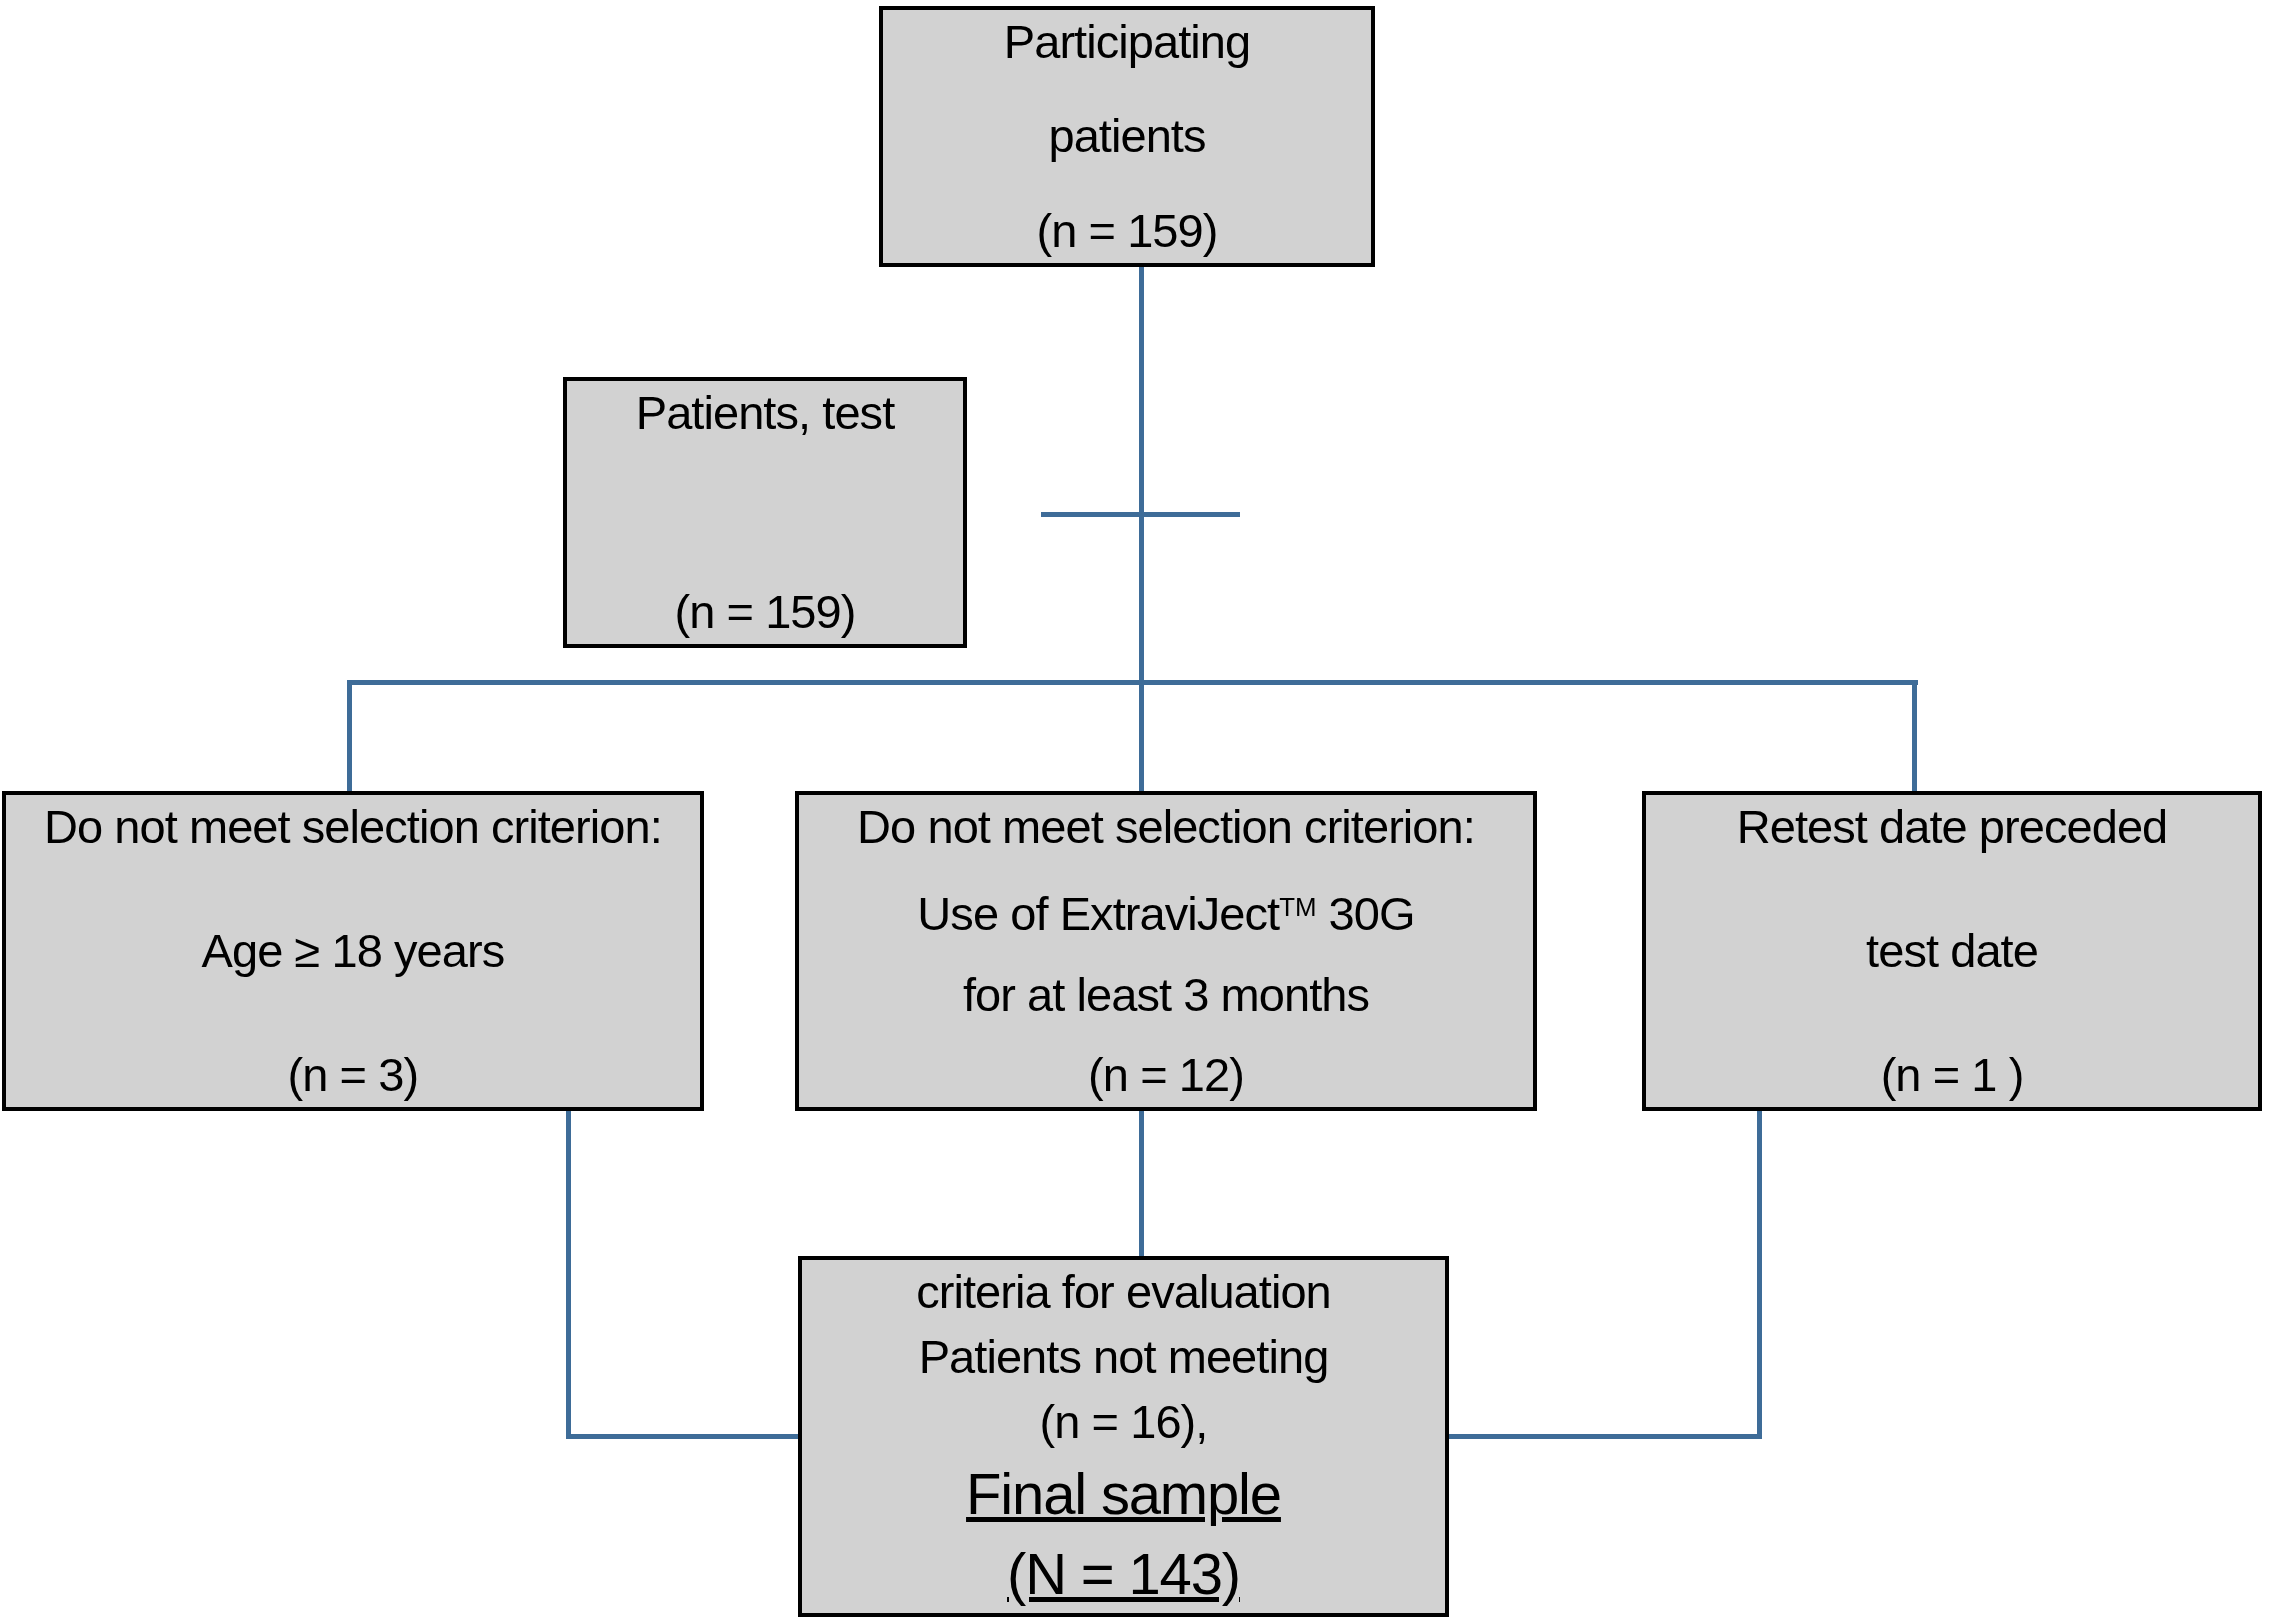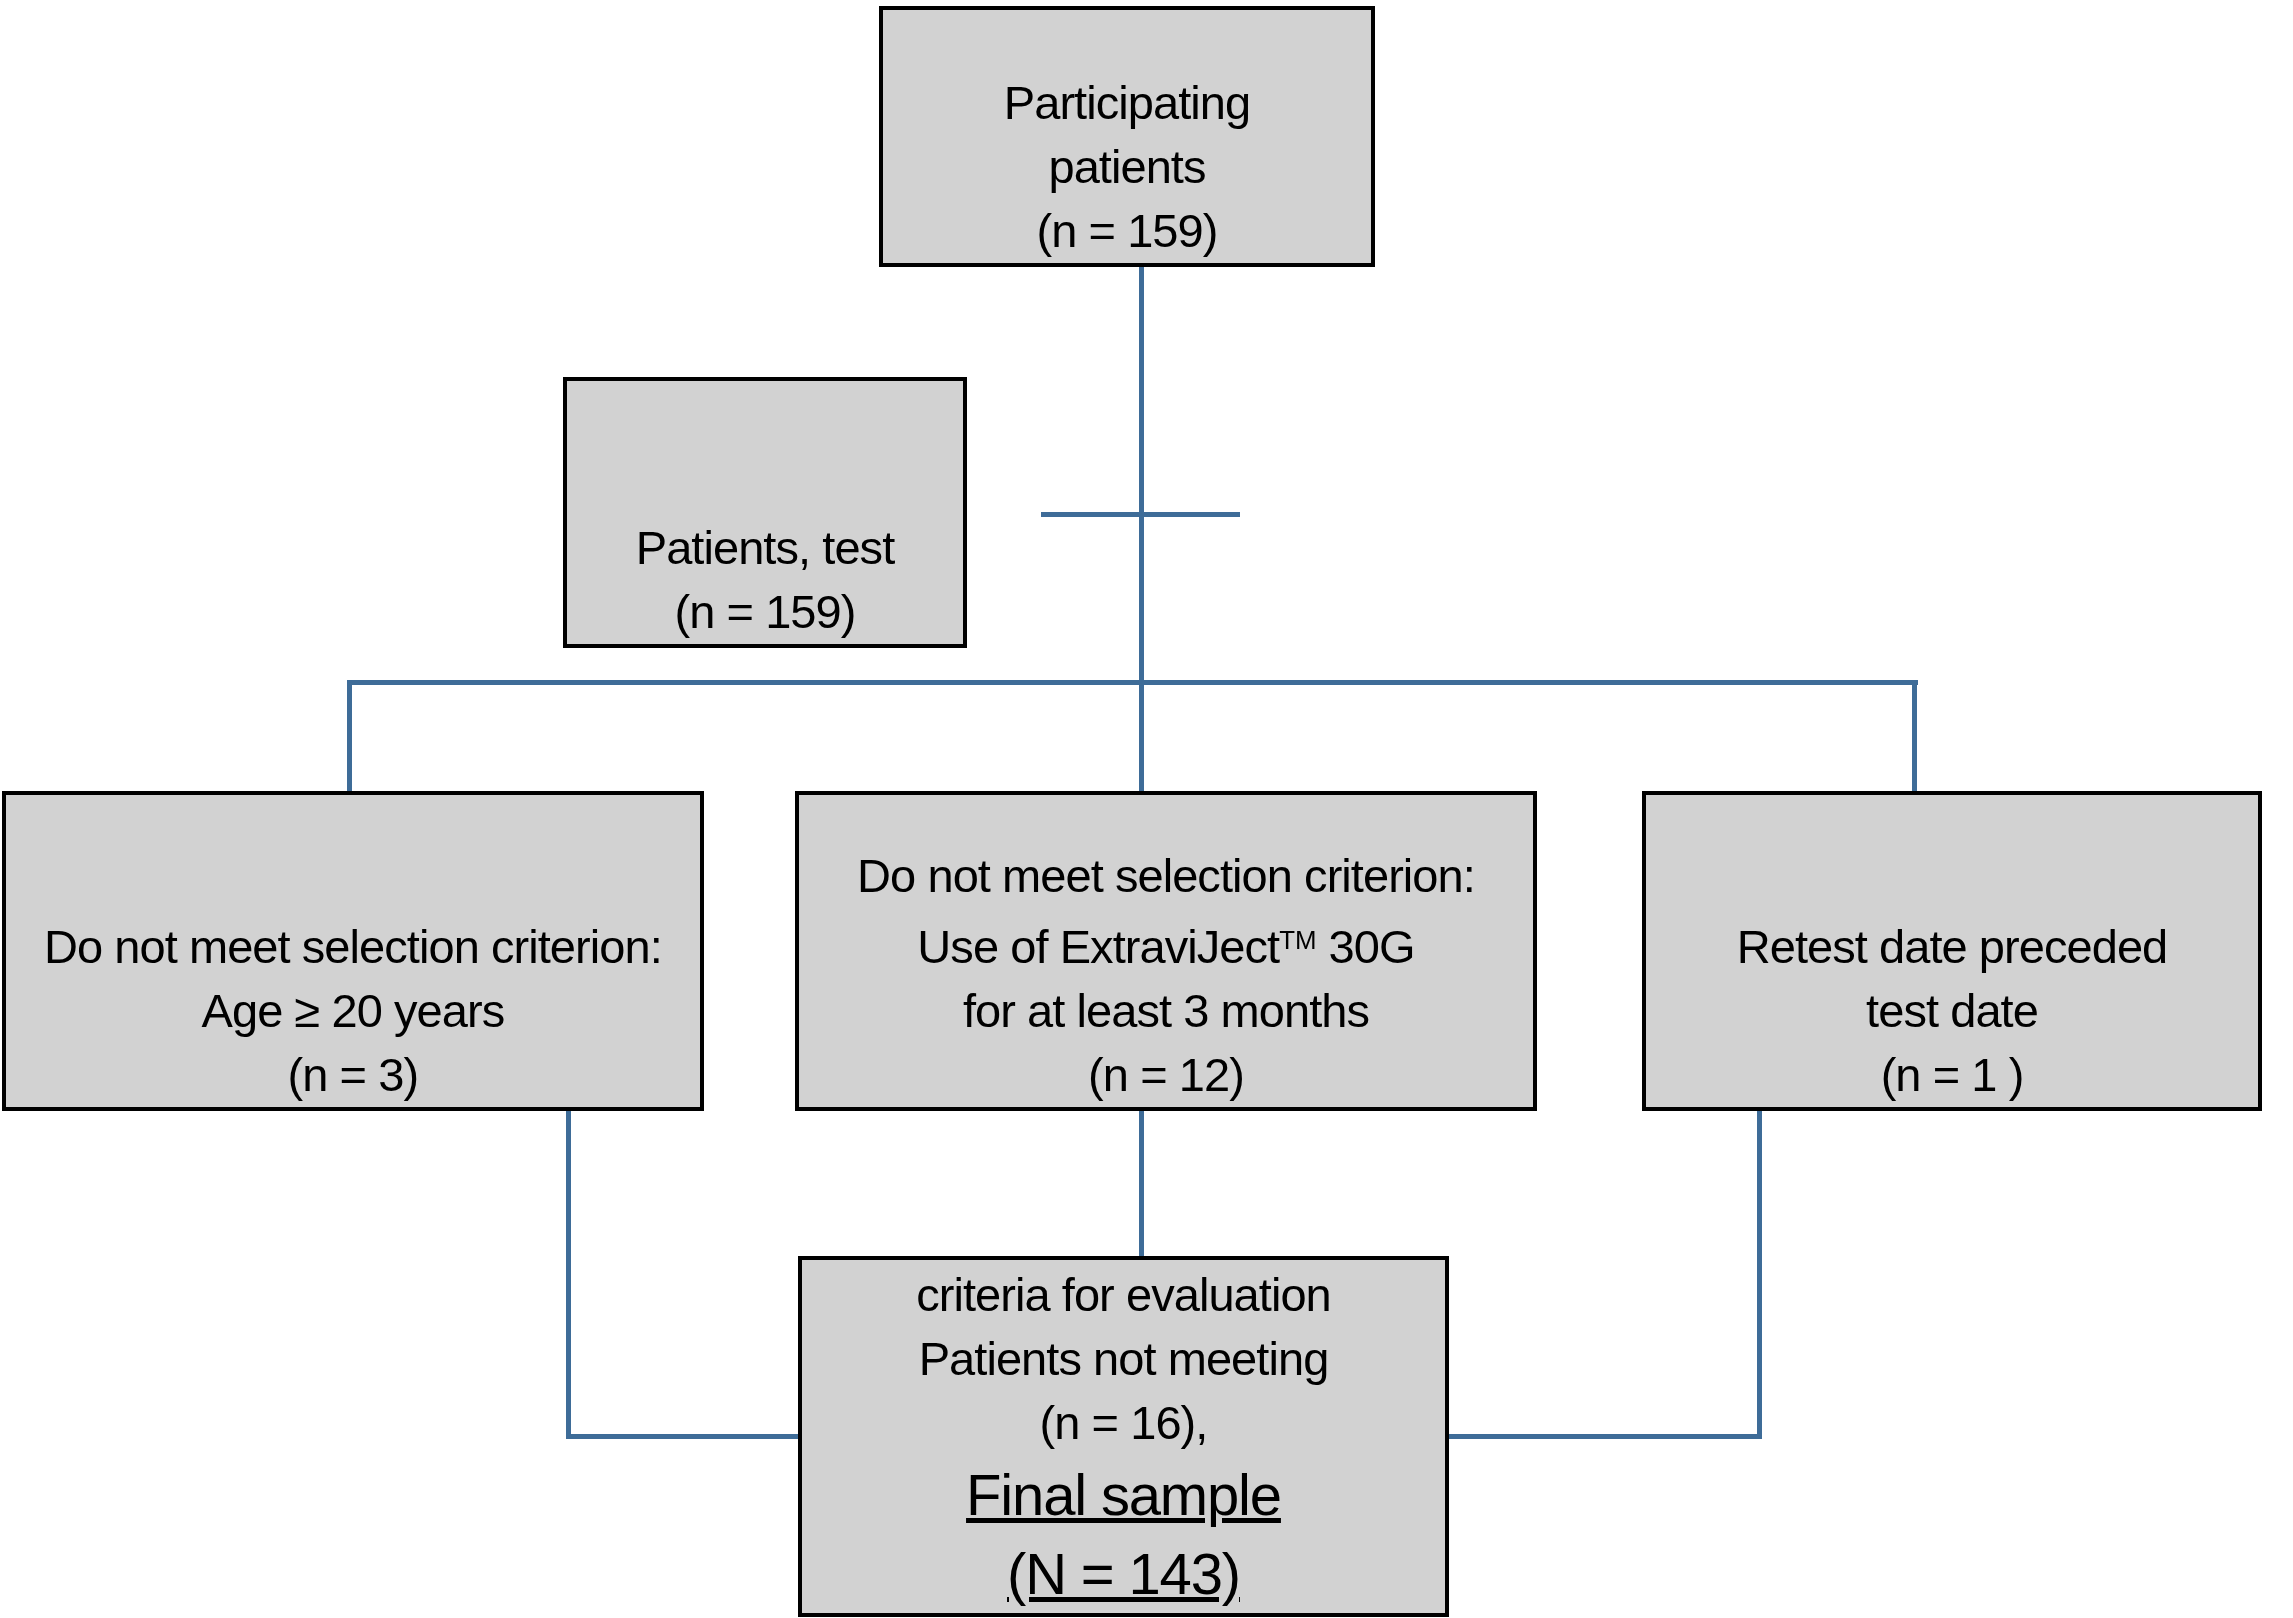--- a/index.html
+++ b/index.html
@@ -18,21 +18,21 @@
     color:var(--text);
     overflow:hidden;
   }
   .box{
     position:absolute;
     box-sizing:border-box;
     background:var(--box-fill);
     border:4.7px solid var(--box-border);
     display:flex;
     flex-direction:column;
-    justify-content:flex-end;
+    justify-content:space-between;
     align-items:center;
     text-align:center;
   }
   .bline{
     font-size:47px;
     line-height:64px;
     letter-spacing:-0.02em;
     white-space:pre;
   }
   .bline-big{
@@ -95,21 +95,21 @@
   </div>
 
   <div class="box" id="box-test">
     <div class="bline">Patients, test</div>
     <div class="bline">(n = 159)</div>
   </div>
 
 
   <div class="box" id="box-age">
     <div class="bline">Do not meet selection criterion:</div>
-    <div class="bline">Age ≥ 20 years</div>
+    <div class="bline">Age ≥ 18 years</div>
     <div class="bline">(n = 3)</div>
   </div>
 
   <div class="box" id="box-device">
     <div class="bline">Do not meet selection criterion:</div>
     <div class="bline"><span>Use of ExtraviJect</span><span class="sup">TM</span><span> 30G</span></div>
     <div class="bline">for at least 3 months</div>
     <div class="bline">(n = 12)</div>
   </div>
 

